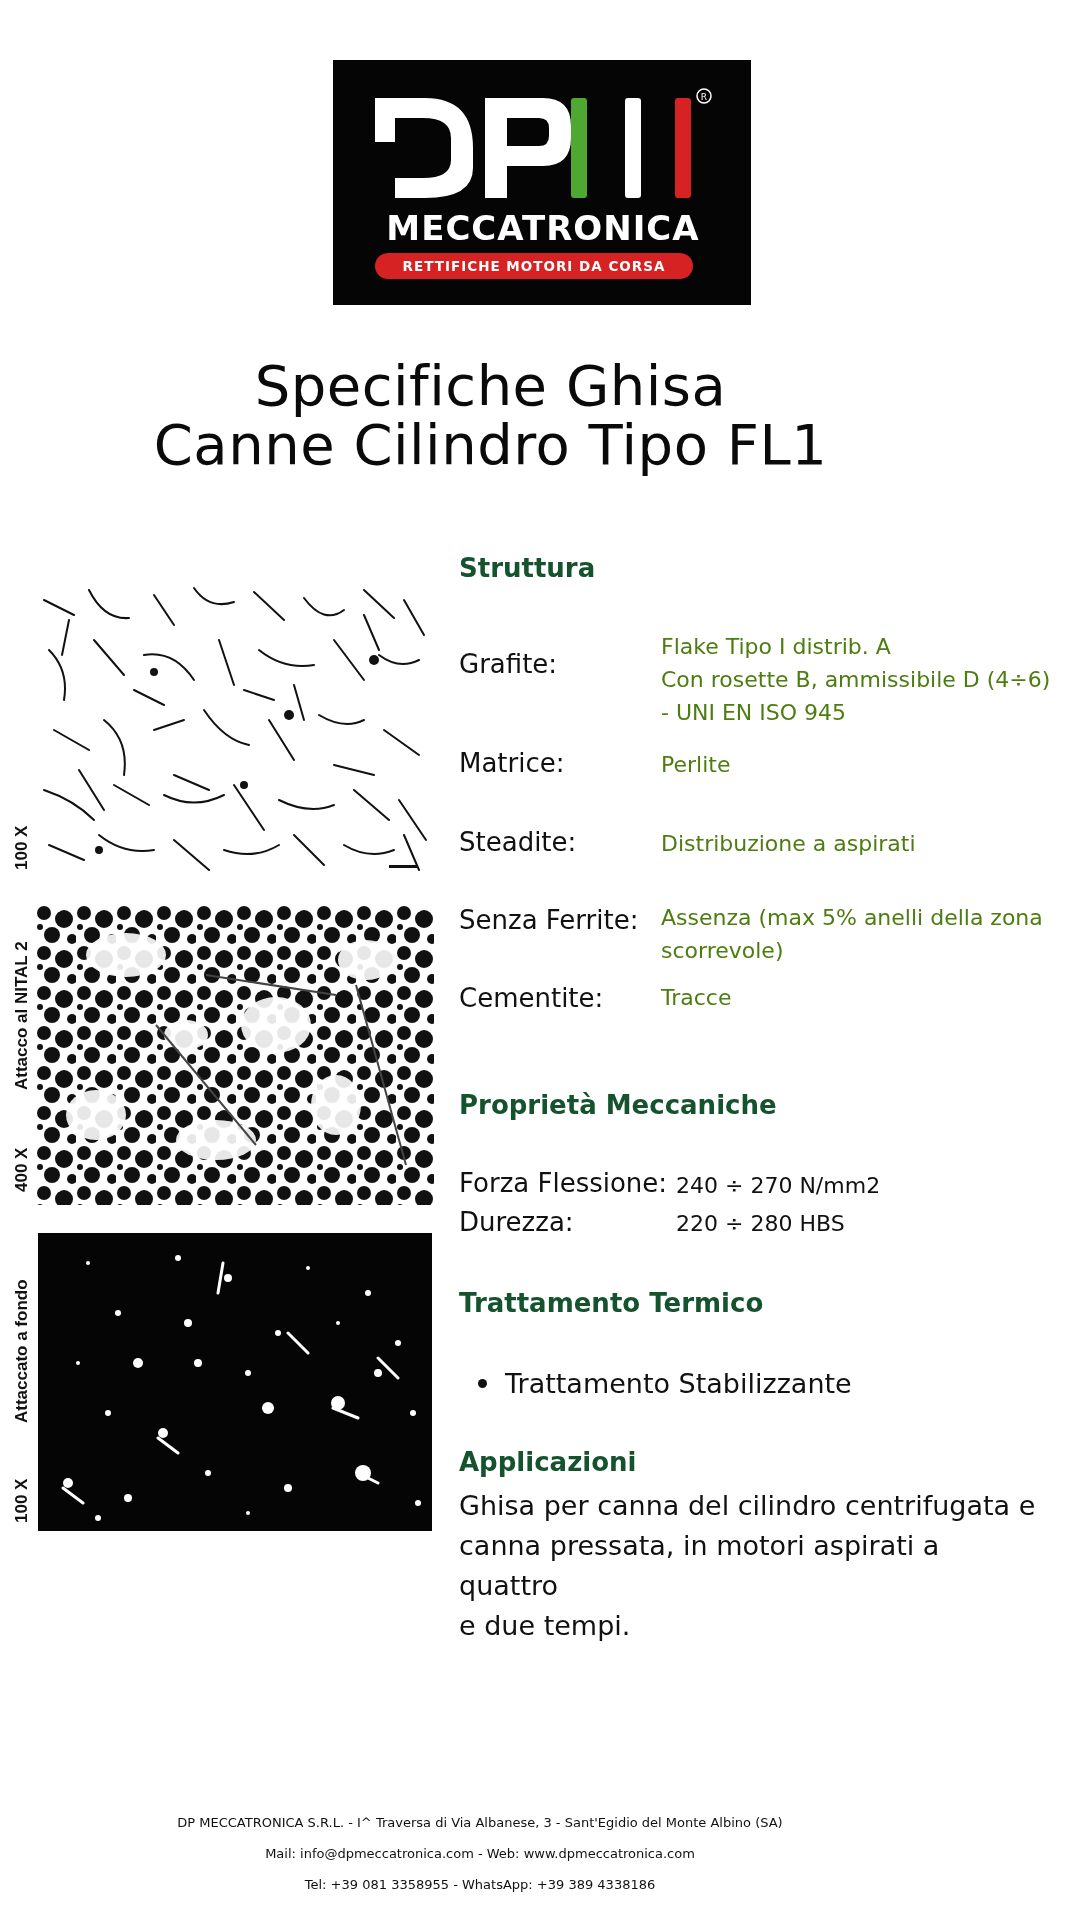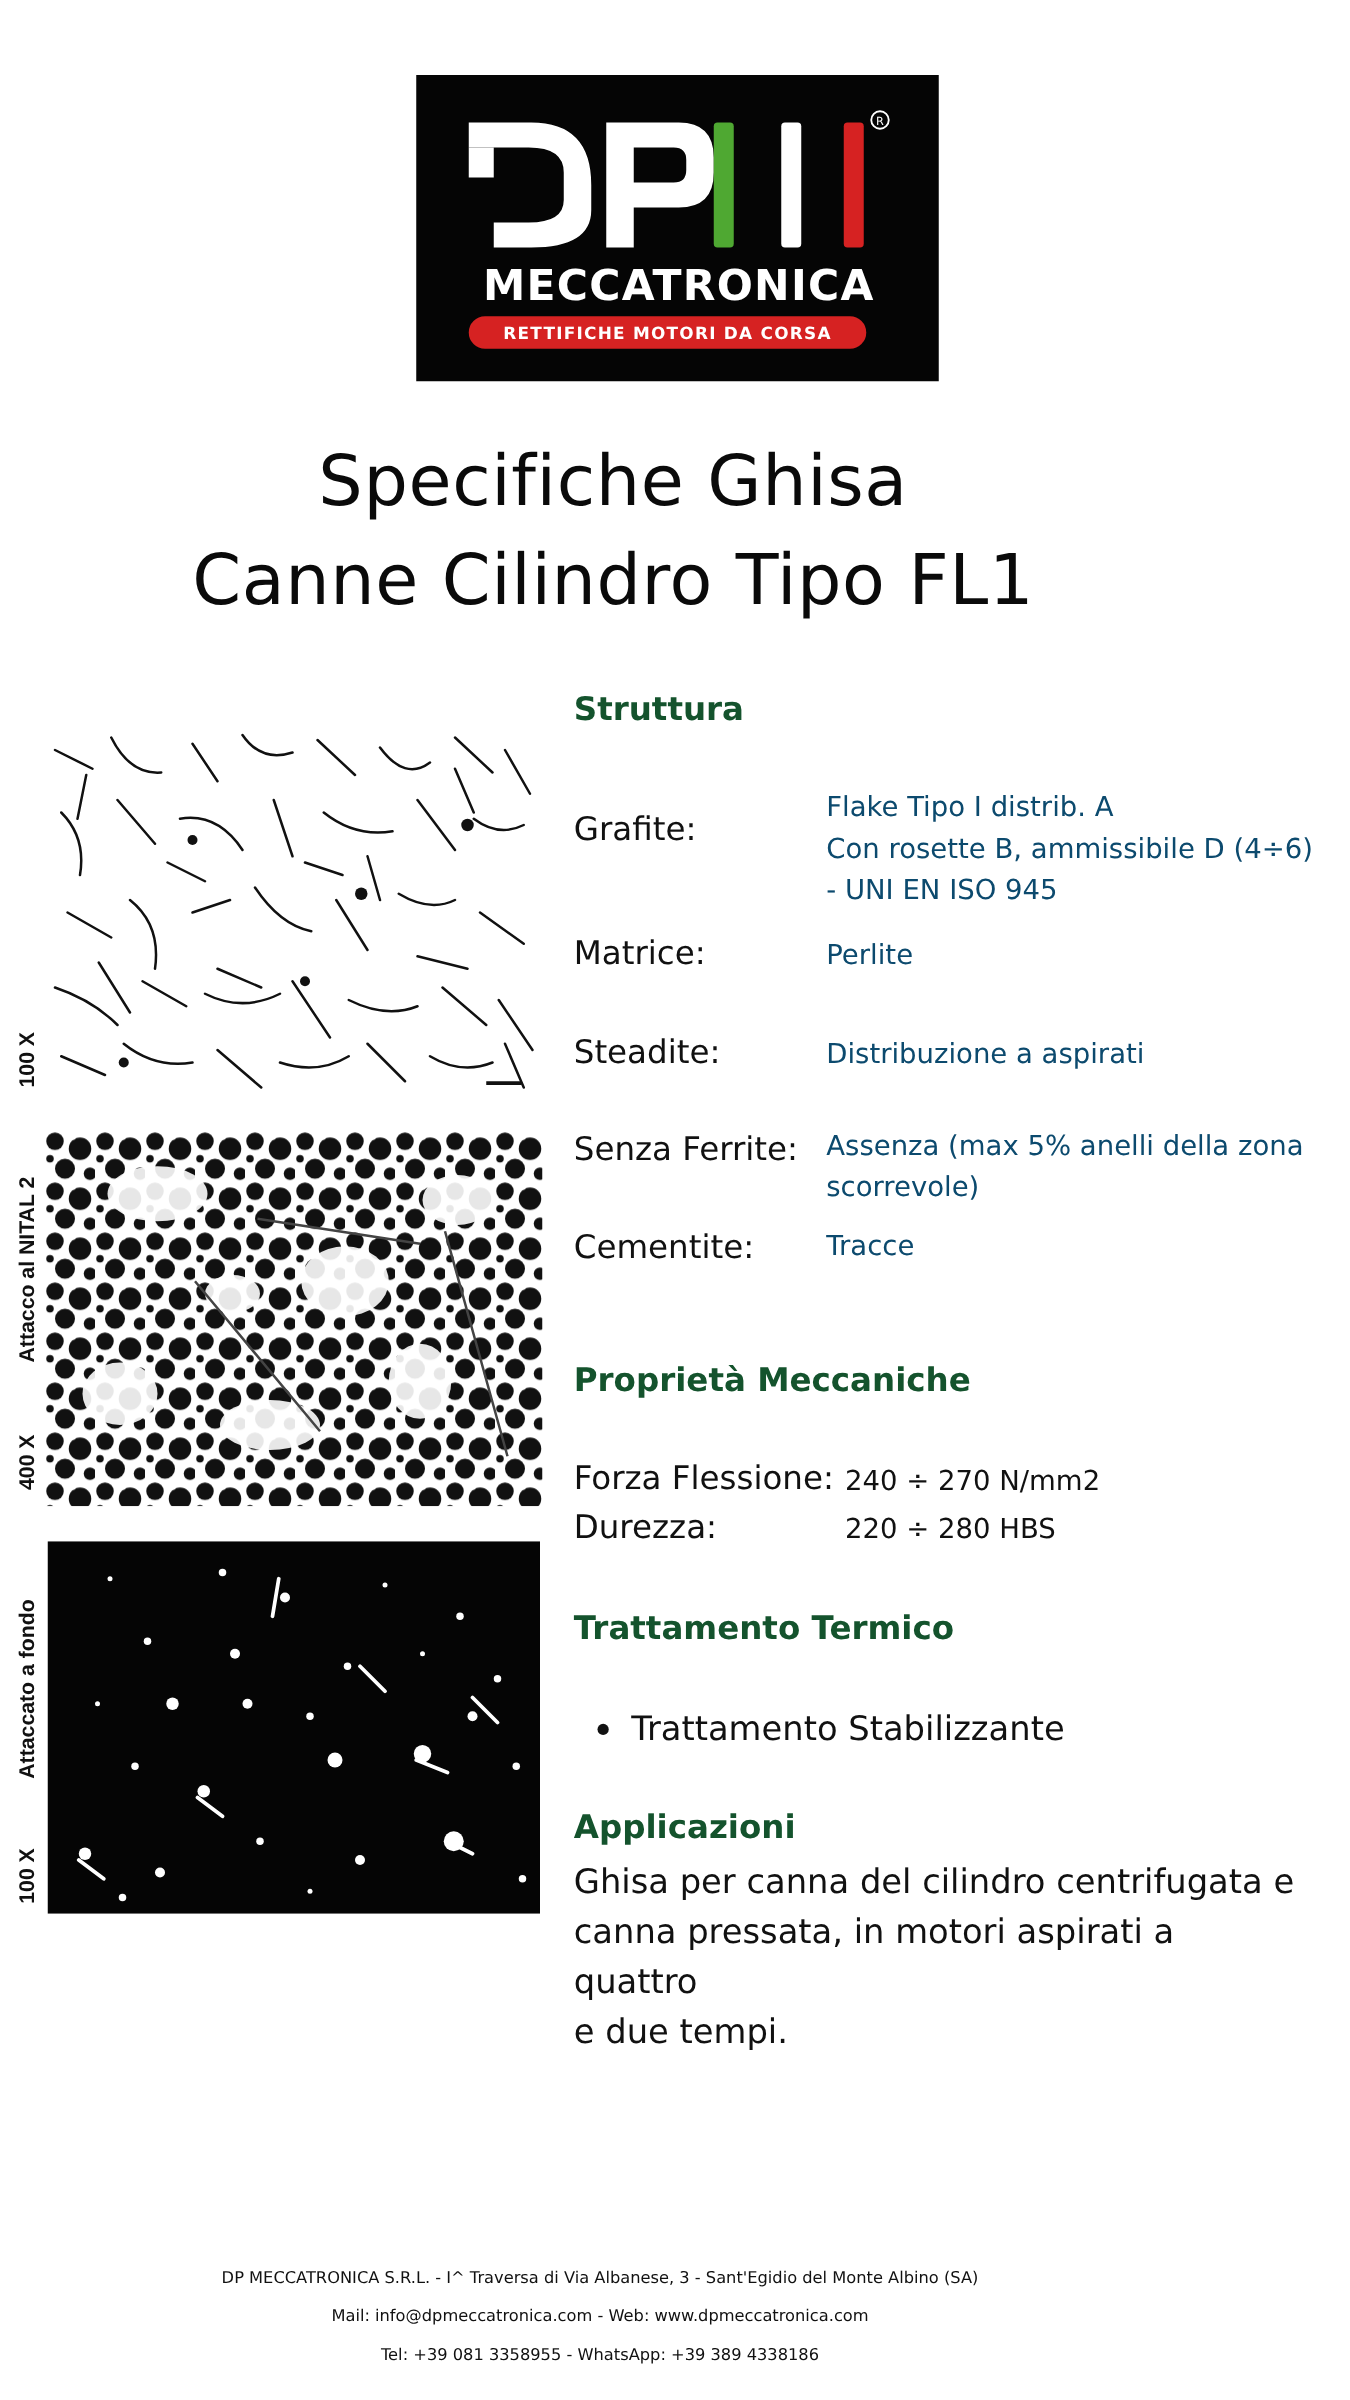--- a/index.html
+++ b/index.html
@@ -3,29 +3,29 @@
 <meta charset="utf-8">
 <style>
   html, body { margin: 0; padding: 0; background: #ffffff; }
   body { width: 1080px; height: 1920px; position: relative; overflow: hidden; font-family: "Liberation Sans", "DejaVu Sans", sans-serif; color: #111; }
 
   .logo { position: absolute; left: 333px; top: 60px; width: 418px; height: 245px; background: #050505; }
   .logo-svg { width: 100%; height: 100%; display: block; }
 
   .title { position: absolute; left: 0; width: 981px; text-align: center; font-family: "DejaVu Sans", sans-serif; font-weight: 400; font-size: 56px; letter-spacing: 0.5px; color: #0a0a0a; }
   .title.l1 { top: 353px; }
-  .title.l2 { top: 432px; }
+  .title.l2 { top: 412px; }
 
   .micro { position: absolute; left: 0; width: 440px; }
   .micro .img { position: absolute; }
   .micro .cap { position: absolute; font-family: "Liberation Sans", sans-serif; font-weight: 700; font-size: 17px; color: #111; transform: rotate(-90deg); transform-origin: left top; white-space: nowrap; }
 
   .h { position: absolute; left: 459px; font-family: "DejaVu Sans", sans-serif; font-weight: 700; font-size: 26px; color: #14532d; }
   .lbl { position: absolute; left: 459px; font-family: "DejaVu Sans", sans-serif; font-size: 26px; color: #111; }
-  .val { position: absolute; left: 661px; font-family: "DejaVu Sans", sans-serif; font-size: 22px; line-height: 33px; color: #0c4a6e; }
+  .val { position: absolute; left: 661px; font-family: "DejaVu Sans", sans-serif; font-size: 22px; line-height: 33px; color: #4d7c0f; }
   .mval { position: absolute; left: 676px; font-family: "DejaVu Sans", sans-serif; font-size: 22px; color: #111; }
 
   .bullet { position: absolute; left: 478px; top: 1368px; font-family: "DejaVu Sans", sans-serif; font-size: 27px; color: #111; display: flex; align-items: center; }
   .bullet .dot { width: 9px; height: 9px; border-radius: 50%; background: #111; margin-right: 18px; }
 
   .para { position: absolute; left: 459px; top: 1486px; width: 580px; font-family: "DejaVu Sans", sans-serif; font-size: 27px; line-height: 40px; color: #111; }
 
   .footer { position: absolute; left: 0; width: 960px; text-align: center; font-family: "DejaVu Sans", sans-serif; font-size: 13px; color: #111; }
 </style>
 </head>

